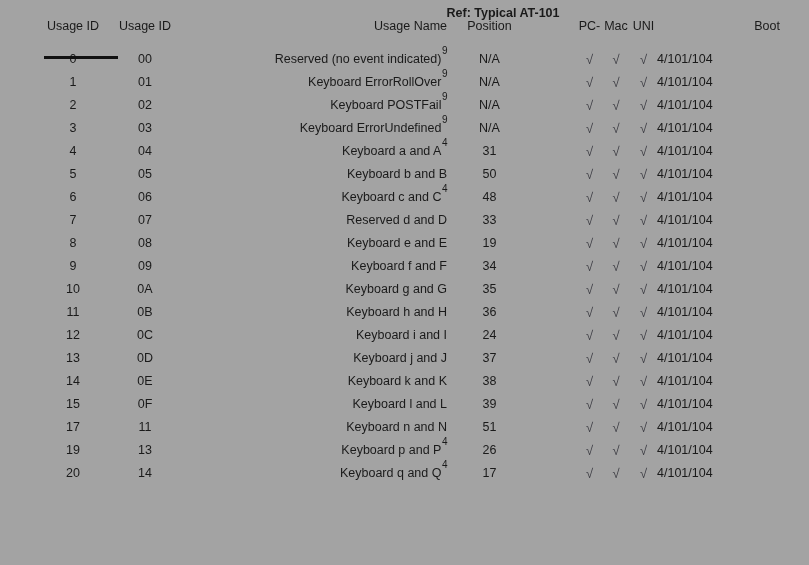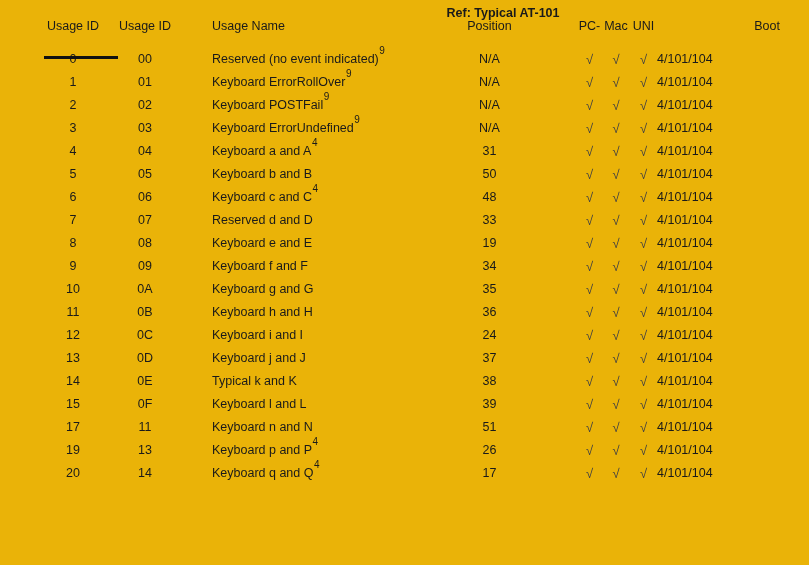--- a/index.html
+++ b/index.html
@@ -4,21 +4,21 @@
 <style>
   html, body {
     margin: 0;
     padding: 0;
     background: #ffffff;
   }
   .page {
     position: relative;
     width: 809px;
     height: 565px;
-    background: #eab308;
+    background: #a3a3a3;
     overflow: hidden;
     font-family: "Liberation Sans", "DejaVu Sans", sans-serif;
     color: #1a1a1a;
   }
   table.usage-table {
     border-collapse: collapse;
     table-layout: fixed;
     margin: 4px 0 0 28px;
     width: 752px;
   }
@@ -47,21 +47,21 @@
 
   .t-center { text-align: center; }
 
   .ref-wrap {
     display: flex;
     justify-content: center;
     transform: translateX(-9px);
   }
   .ref-wrap span { white-space: nowrap; }
 
-  th.name-h, td.name-c { padding-left: 40px; text-align: left; }
+  th.name-h, td.name-c { padding-left: 40px; text-align: right; }
   th.boot-h { padding-left: 15px; text-align: right; }
 
   tbody td { height: 23px; vertical-align: middle; }
   td.dec-c, td.hex-c, td.pos-c { text-align: center; }
   td.chk-c {
     text-align: center;
     color: #3d3d44;
     font-size: 13px;
   }
   td.boot-c { text-align: left; }
@@ -292,21 +292,21 @@
       <td></td>
       <td class="chk-c">√</td>
       <td class="chk-c">√</td>
       <td class="chk-c">√</td>
       <td class="boot-c">4/101/104</td>
     </tr>
 
     <tr>
       <td class="dec-c">14</td>
       <td class="hex-c">0E</td>
-      <td class="name-c"><span>Typical k and K</span><sup class="footnote"></sup></td>
+      <td class="name-c"><span>Keyboard k and K</span><sup class="footnote"></sup></td>
       <td class="pos-c">38</td>
       <td></td>
       <td class="chk-c">√</td>
       <td class="chk-c">√</td>
       <td class="chk-c">√</td>
       <td class="boot-c">4/101/104</td>
     </tr>
 
     <tr>
       <td class="dec-c">15</td>

